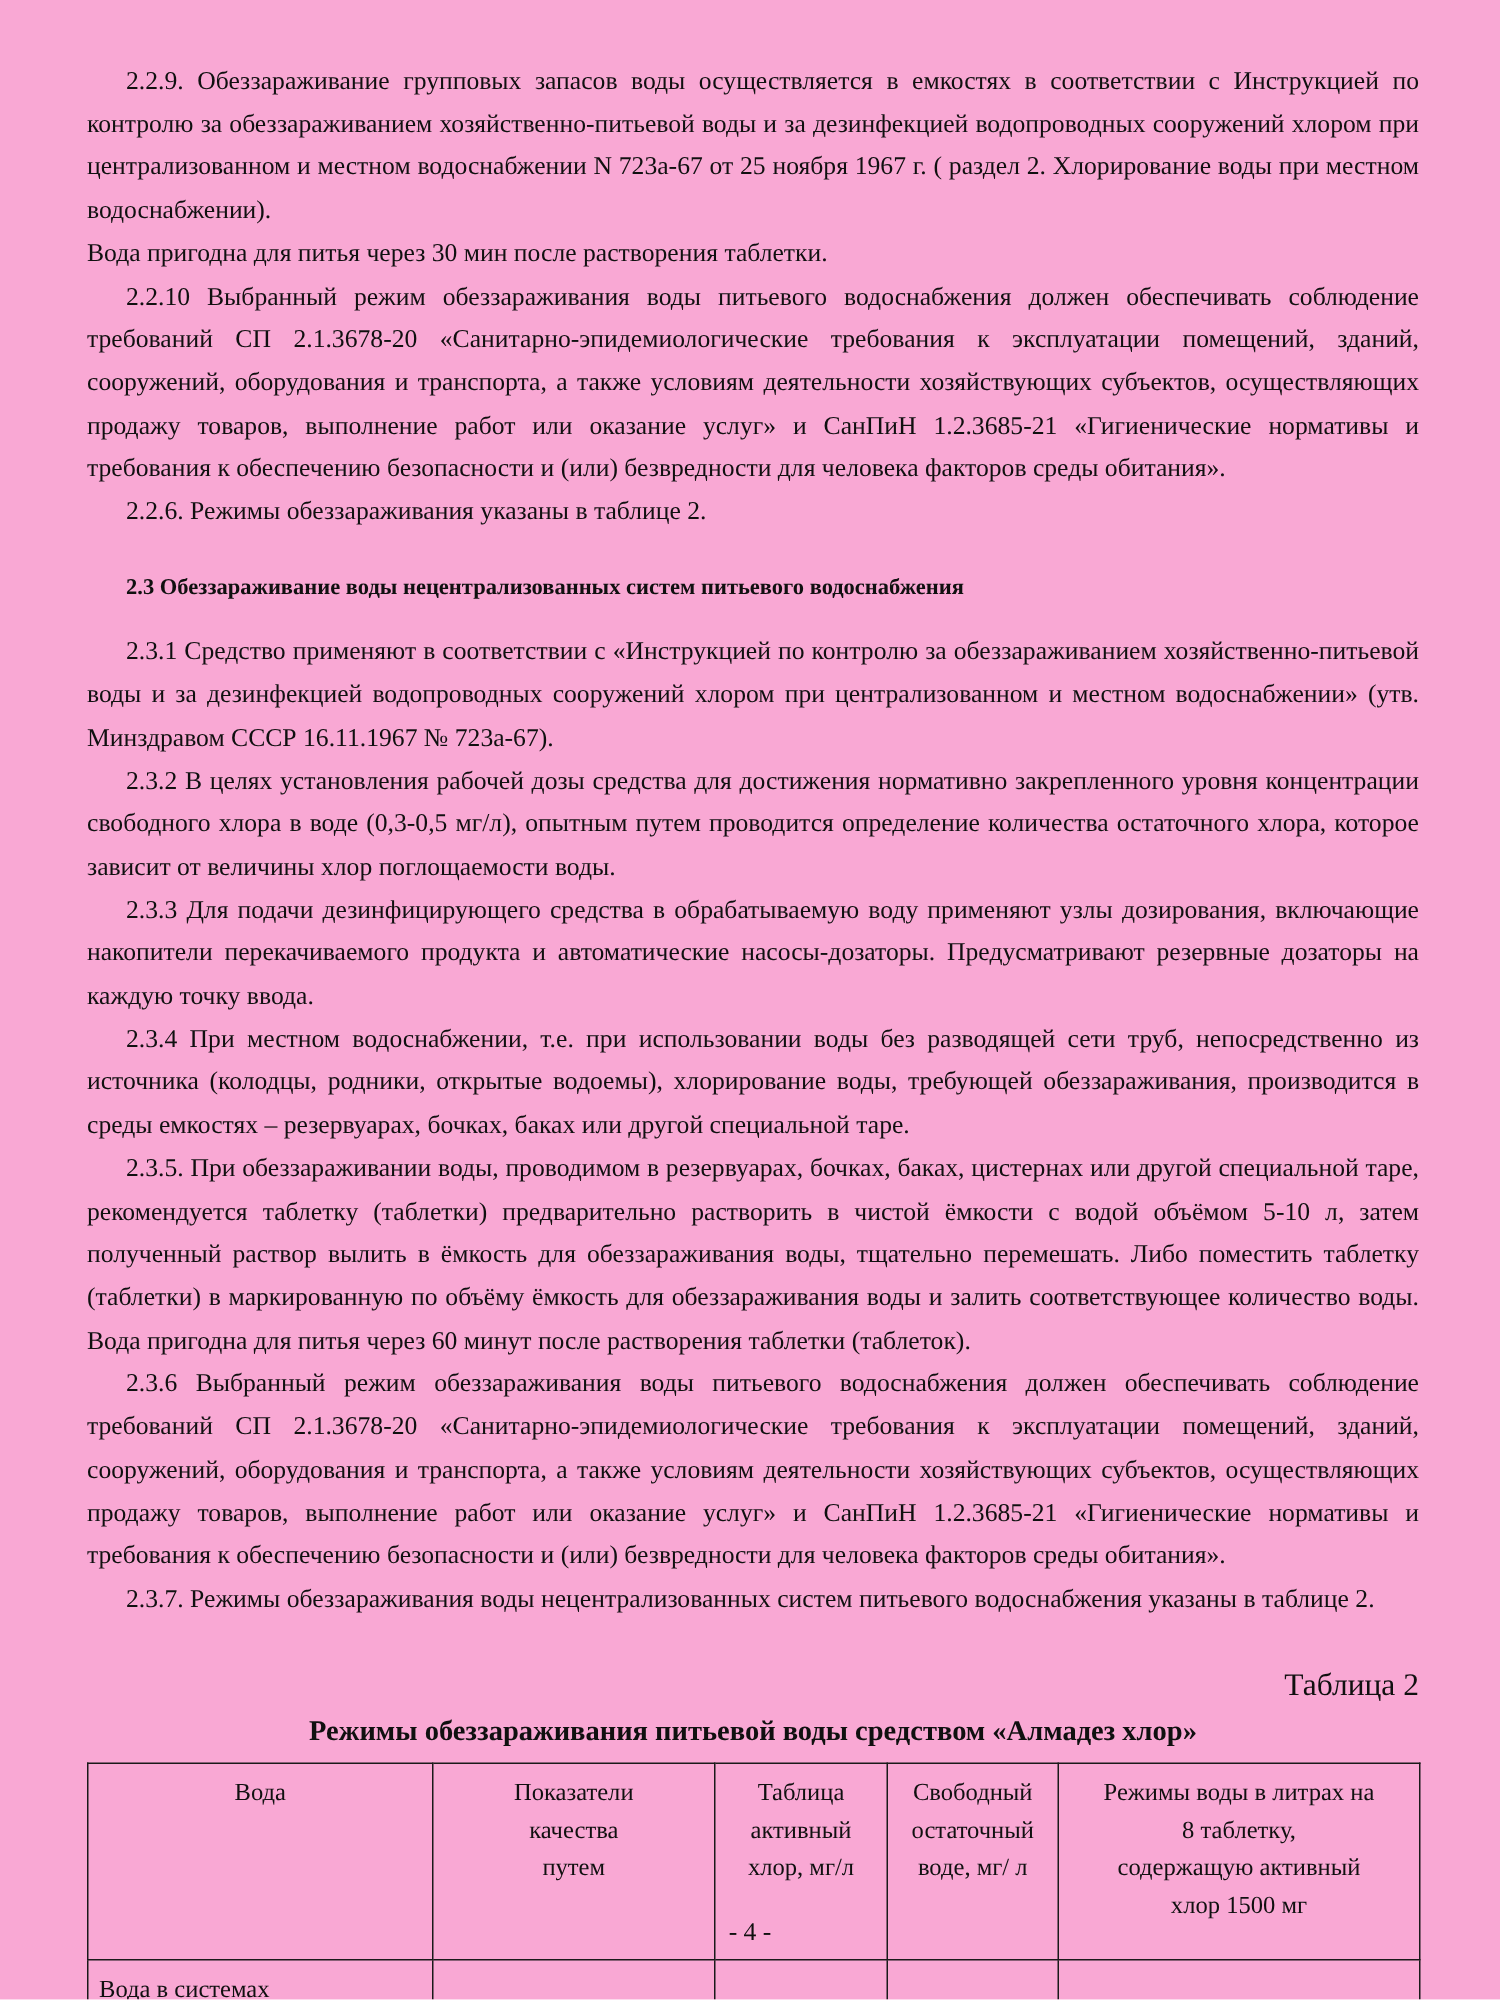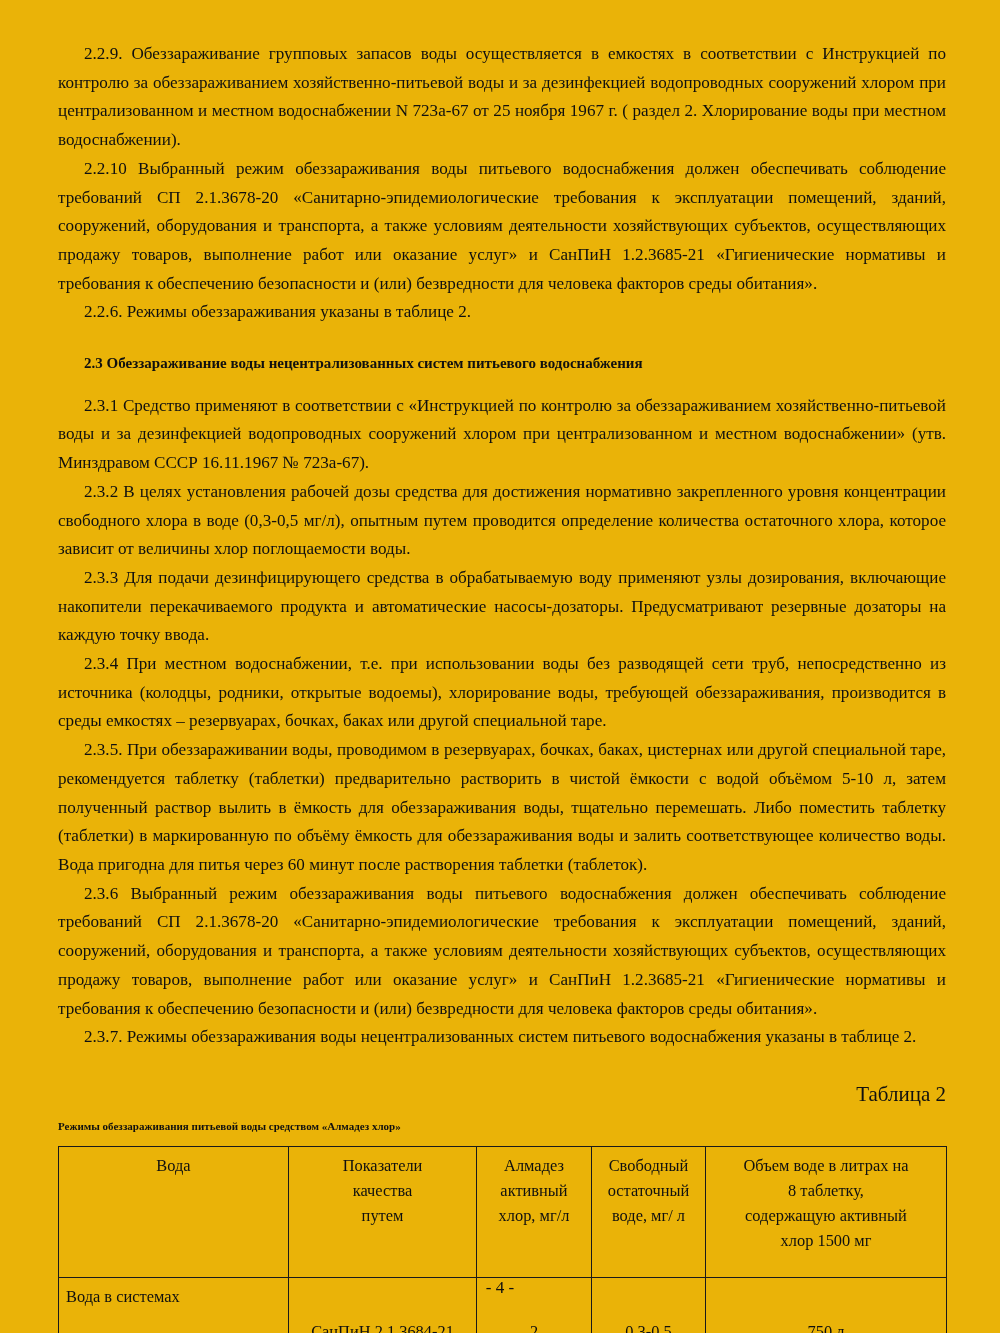--- a/index.html
+++ b/index.html
@@ -5,21 +5,21 @@
 <style>
   html, body {
     margin: 0;
     padding: 0;
     background: #ffffff;
   }
   .page {
     position: relative;
     width: 1000px;
     height: 1333px;
-    background: #eab308;
+    background: #f9a8d4;
     margin: 0 auto;
     overflow: hidden;
     font-family: "Liberation Serif", "DejaVu Serif", serif;
     color: #101010;
   }
   .content {
     position: absolute;
     left: 58px;
     top: 40px;
     width: 888px;
@@ -48,24 +48,24 @@
   }
   .table-label {
     margin: 30px 0 0 0;
     font-size: 21px;
     line-height: 24px;
     font-weight: normal;
     text-align: right;
   }
   .table-caption {
     margin: 8px 0 8px 0;
-    font-size: 11px;
+    font-size: 19px;
     line-height: 24px;
     font-weight: bold;
-    text-align: left;
+    text-align: center;
   }
   table.regimes {
     border-collapse: collapse;
     width: 888px;
     table-layout: fixed;
     font-size: 16.4px;
     line-height: 25px;
   }
   table.regimes td {
     border: 1.4px solid #1a1a1a;
@@ -98,20 +98,21 @@
   }
 </style>
 </head>
 <body>
 
 <div class="page">
 
   <div class="content">
 
     <p class="para">2.2.9.    Обеззараживание групповых запасов воды осуществляется в емкостях в соответствии с Инструкцией по контролю за обеззараживанием хозяйственно-питьевой воды и за дезинфекцией водопроводных сооружений хлором при централизованном и местном водоснабжении N 723а-67 от  25 ноября 1967 г. ( раздел 2. Хлорирование воды при местном водоснабжении).</p>
+    <p class="para noindent">Вода пригодна для питья через 30 мин после растворения таблетки.</p>
     <p class="para">2.2.10 Выбранный режим обеззараживания воды питьевого водоснабжения должен обеспечивать соблюдение требований СП 2.1.3678-20 «Санитарно-эпидемиологические требования к эксплуатации помещений, зданий, сооружений, оборудования и транспорта, а также условиям деятельности хозяйствующих субъектов, осуществляющих продажу товаров, выполнение работ или оказание услуг» и СанПиН 1.2.3685-21 «Гигиенические нормативы и требования к обеспечению безопасности и (или) безвредности для человека факторов среды обитания».</p>
     <p class="para">2.2.6. Режимы обеззараживания указаны в таблице 2.</p>
 
     <h2 class="heading">2.3 Обеззараживание воды нецентрализованных систем питьевого водоснабжения</h2>
 
     <p class="para">2.3.1 Средство применяют в соответствии с «Инструкцией по контролю за обеззараживанием хозяйственно-питьевой воды и за дезинфекцией водопроводных сооружений хлором при централизованном и местном водоснабжении» (утв. Минздравом СССР 16.11.1967 № 723а-67).</p>
     <p class="para">2.3.2 В целях установления рабочей дозы средства для достижения нормативно закрепленного уровня концентрации свободного хлора в воде (0,3-0,5 мг/л), опытным путем проводится определение количества остаточного хлора, которое зависит от величины хлор поглощаемости воды.</p>
     <p class="para">2.3.3 Для подачи дезинфицирующего средства в обрабатываемую воду применяют узлы дозирования, включающие накопители перекачиваемого продукта и автоматические насосы-дозаторы. Предусматривают резервные дозаторы на каждую точку ввода.</p>
     <p class="para">2.3.4 При местном водоснабжении, т.е. при использовании воды без разводящей сети труб, непосредственно из источника (колодцы, родники, открытые водоемы), хлорирование воды, требующей обеззараживания, производится в среды емкостях – резервуарах, бочках, баках или другой специальной таре.</p>
     <p class="para">2.3.5. При обеззараживании воды, проводимом в резервуарах, бочках, баках, цистернах или другой специальной таре, рекомендуется таблетку (таблетки) предварительно растворить в чистой ёмкости с водой объёмом 5-10 л, затем полученный раствор вылить в ёмкость для обеззараживания воды, тщательно перемешать. Либо поместить таблетку (таблетки) в маркированную по объёму ёмкость для обеззараживания воды и залить соответствующее количество воды. Вода пригодна для питья через 60 минут после растворения таблетки (таблеток).</p>
@@ -133,31 +134,31 @@
         <tr class="hdr-row">
           <td class="c-head">
             <span class="cellline">Вода</span>
           </td>
           <td class="c-head">
             <span class="cellline">Показатели</span>
             <span class="cellline">качества</span>
             <span class="cellline">путем</span>
           </td>
           <td class="c-head">
-            <span class="cellline">Алмадез</span>
+            <span class="cellline">Таблица</span>
             <span class="cellline">активный</span>
             <span class="cellline">хлор, мг/л</span>
           </td>
           <td class="c-head">
             <span class="cellline">Свободный</span>
             <span class="cellline">остаточный</span>
             <span class="cellline">воде, мг/ л</span>
           </td>
           <td class="c-head">
-            <span class="cellline">Объем воде в литрах на</span>
+            <span class="cellline">Режимы воды в литрах на</span>
             <span class="cellline">8 таблетку,</span>
             <span class="cellline">содержащую активный</span>
             <span class="cellline">хлор 1500 мг</span>
           </td>
         </tr>
         <tr class="body-row">
           <td class="c-left">
             <span class="cellline">Вода в системах</span>
 
           </td>

